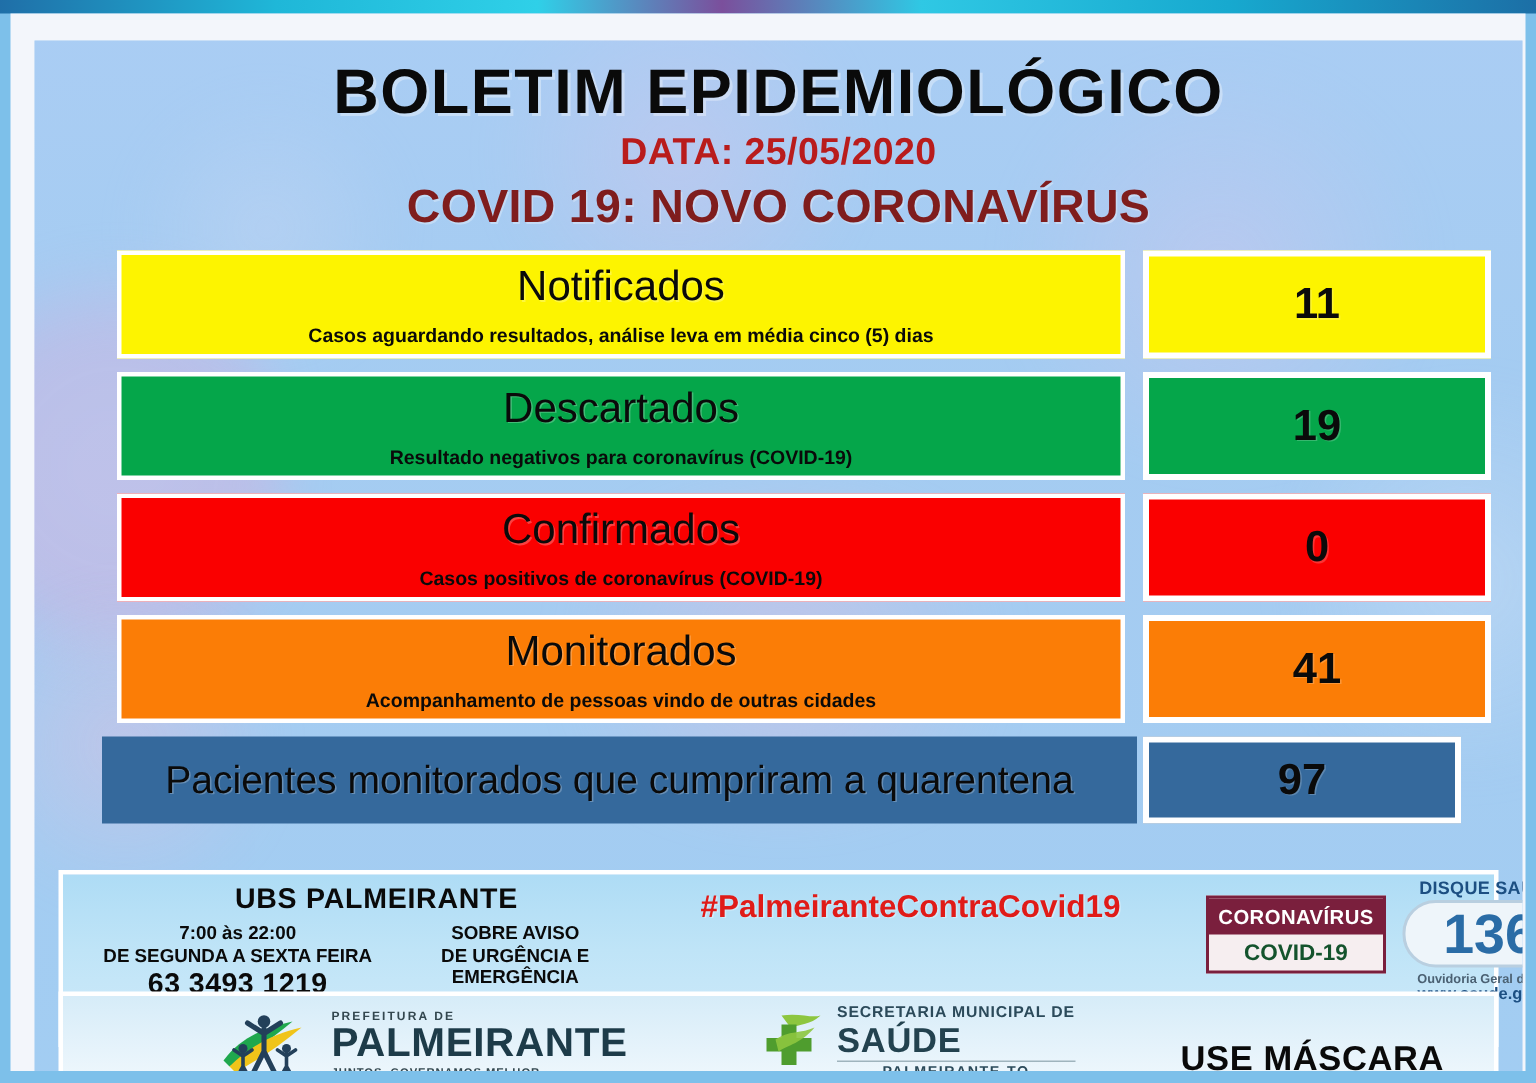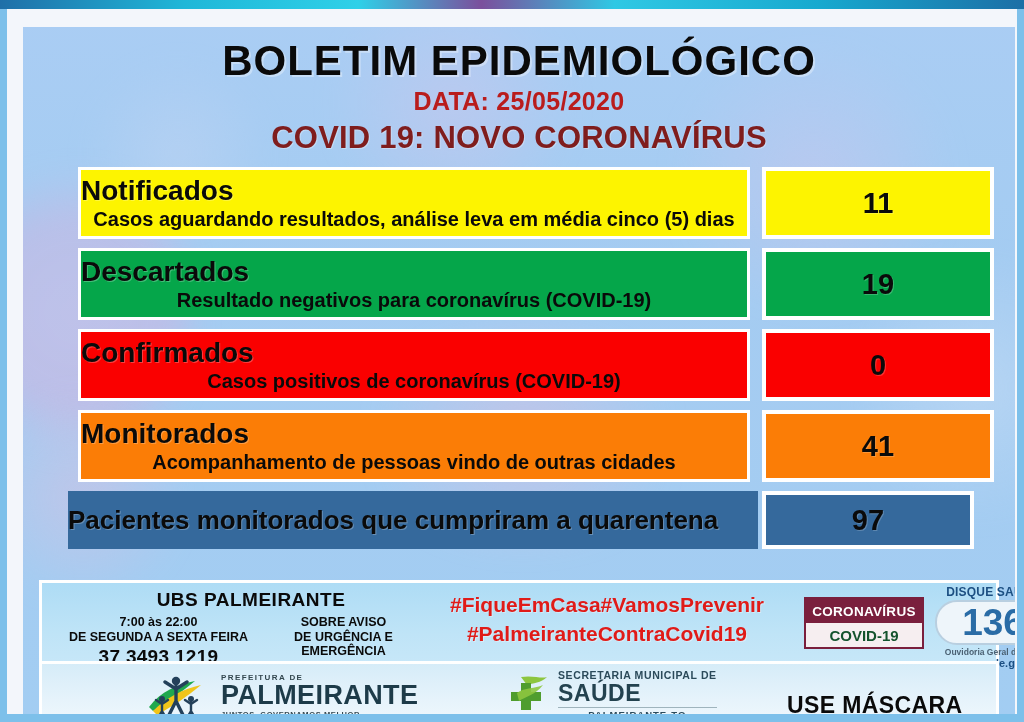--- a/index.html
+++ b/index.html
@@ -41,25 +41,25 @@
     text-shadow:1px 1px 0 rgba(255,255,255,.3);}
 
   
   .rows{position:absolute;left:55px;top:140px;width:895px;}
   .row{position:relative;height:72px;margin-bottom:9px;}
   .row .label-bar{position:absolute;left:0;top:0;width:672px;height:72px;
     border:3px solid #ffffff;box-sizing:border-box;}
   .row .value-box{position:absolute;left:684px;top:0;width:232px;height:72px;
     border:4px solid #ffffff;box-sizing:border-box;
     display:flex;align-items:center;justify-content:center;}
-  .cat-name{position:absolute;left:0;right:0;top:5px;
-    font-size:28px;font-weight:bold;color:#0a0a0a;
+  .cat-name{position:absolute;left:0;right:0;top:5px;text-align:center;
+    font-size:28px;font-weight:normal;color:#0a0a0a;
     text-shadow:1px 1px 0 rgba(255,255,255,.25);}
   .cat-desc{position:absolute;left:0;right:0;bottom:5px;text-align:center;
-    font-size:20px;font-weight:bold;color:#0a0a0a;}
+    font-size:13px;font-weight:bold;color:#0a0a0a;}
   .value{font-size:29px;font-weight:bold;color:#0a0a0a;
     text-shadow:1px 1px 0 rgba(255,255,255,.2);}
 
   .row-notificados .label-bar,.row-notificados .value-box{background:#fdf400;}
   .row-descartados .label-bar,.row-descartados .value-box{background:#05a64a;}
   .row-confirmados .label-bar,.row-confirmados .value-box{background:#fa0000;}
   .row-monitorados .label-bar,.row-monitorados .value-box{background:#fb7d06;}
 
   
   .row-quarentena{height:58px;margin-bottom:12px;}
@@ -194,32 +194,31 @@
       </div>
 
       <div class="footer">
 
         <div class="ubs">
           <div class="ubs-title">UBS  PALMEIRANTE</div>
           <div class="ubs-cols">
             <div class="ubs-col">
               <div class="ubs-l1">7:00 às  22:00</div>
               <div class="ubs-l2">DE SEGUNDA A SEXTA FEIRA</div>
-              <div class="ubs-phone">37 3493 1219</div>
+              <div class="ubs-phone">63 3493 1219</div>
             </div>
             <div class="ubs-col">
               <div class="ubs-l1">SOBRE AVISO</div>
               <div class="ubs-l2">DE URGÊNCIA E EMERGÊNCIA</div>
               <div class="ubs-phone">63 9 9298 6993</div>
             </div>
           </div>
         </div>
 
         <div class="hashtags">
-          <div class="hash">#FiqueEmCasa#VamosPrevenir</div>
           <div class="hash">#PalmeiranteContraCovid19</div>
         </div>
 
         <div class="cv-badge">
           <div class="cv-top">CORONAVÍRUS</div>
           <div class="cv-bot">COVID-19</div>
         </div>
 
         <div class="disque">
           <div class="dq-title">DISQUE SAÚDE</div>

